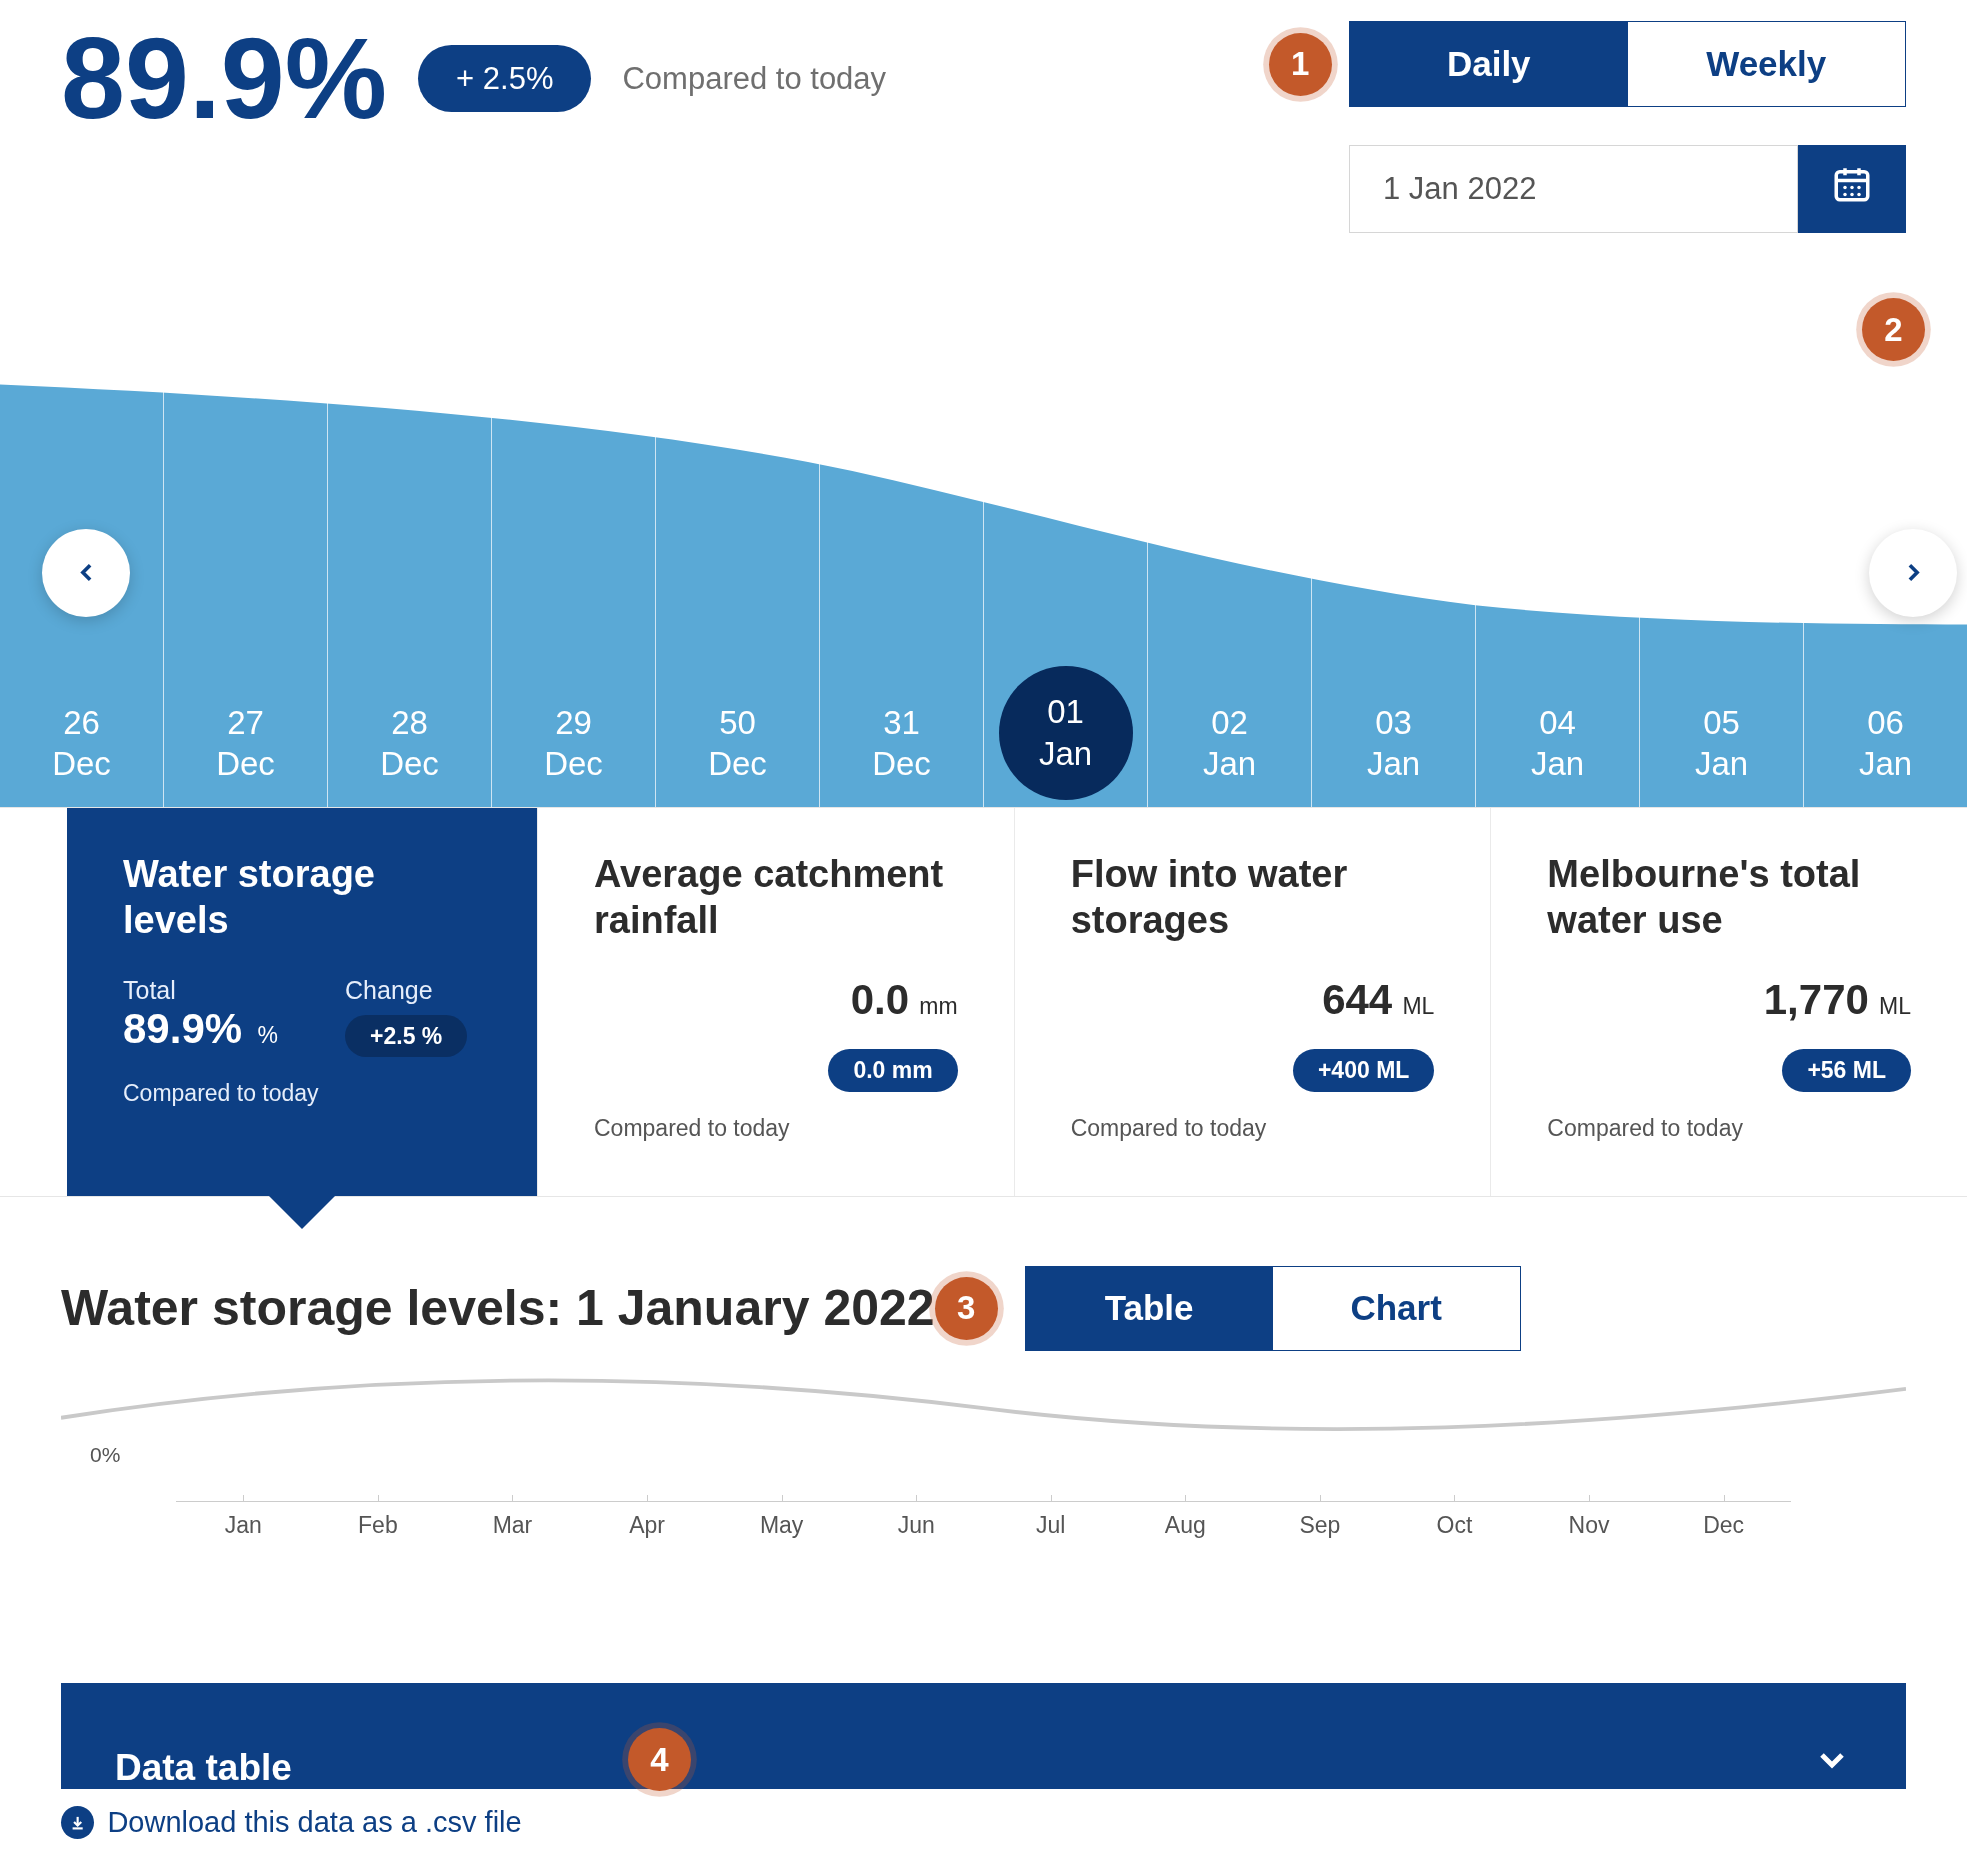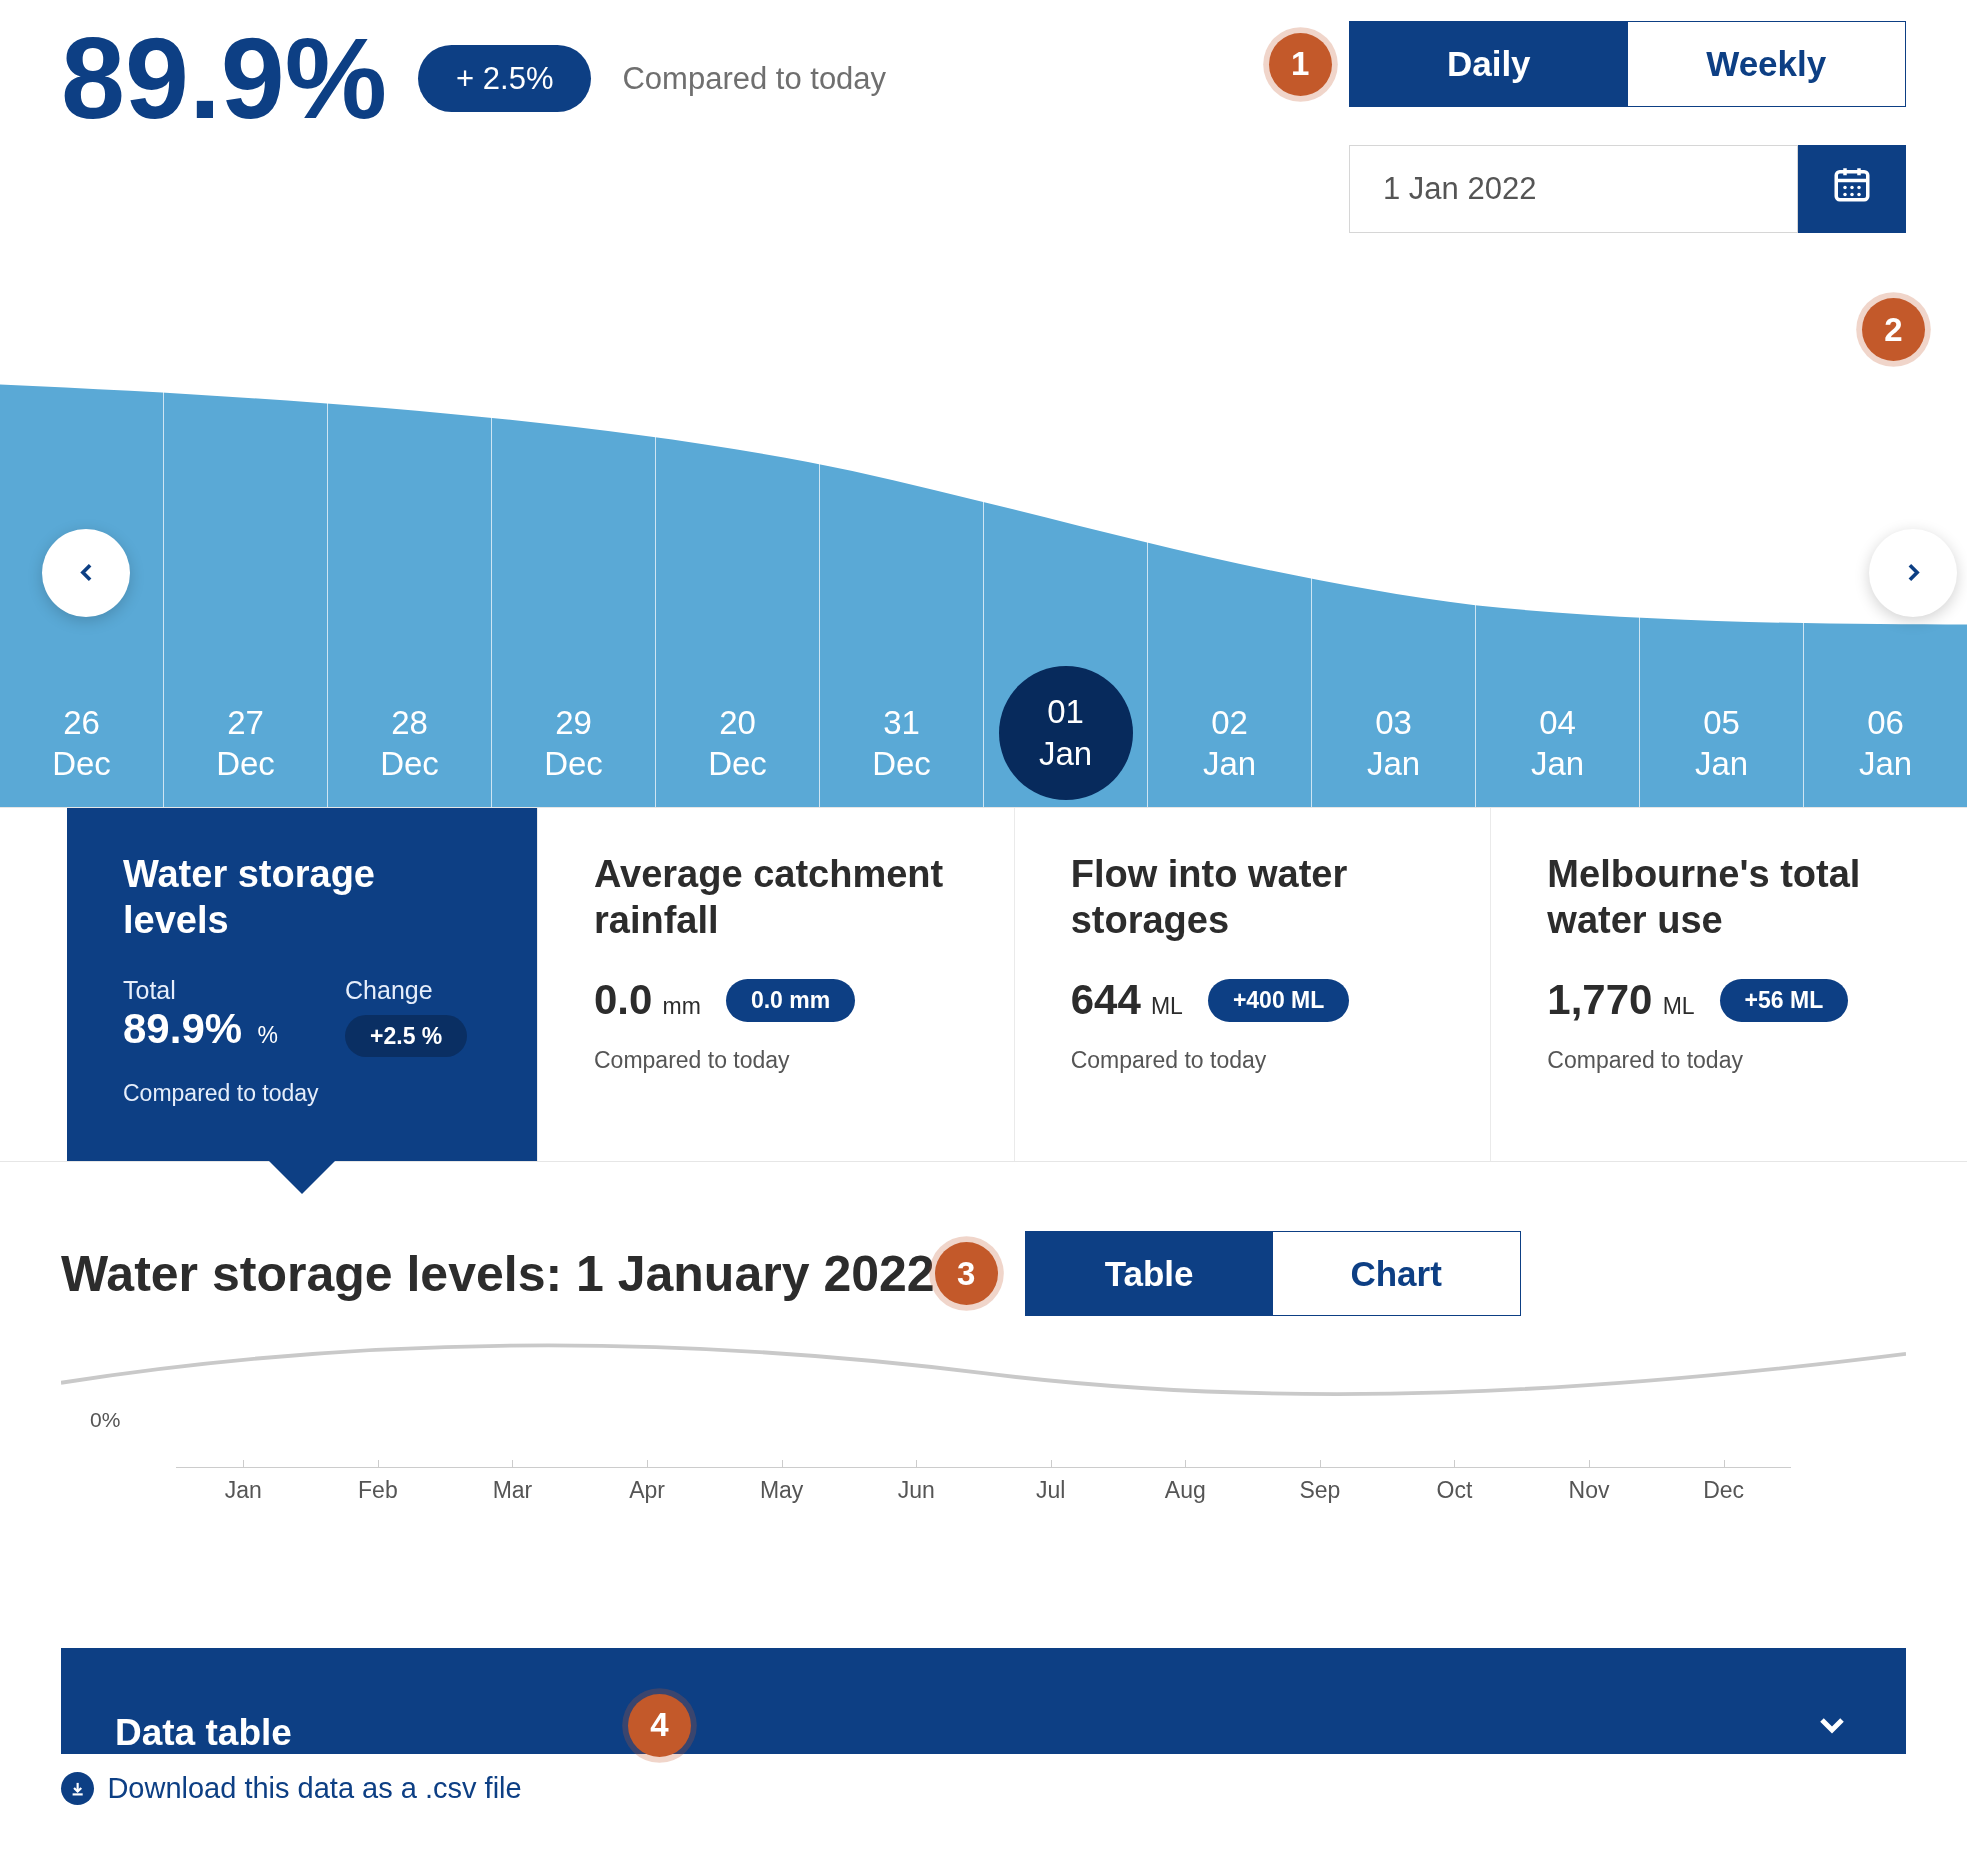--- a/index.html
+++ b/index.html
@@ -47,21 +47,21 @@
 
   
   .cards{display:flex;border-top:1px solid #e6e6e6;border-bottom:1px solid #e6e6e6;}
   .card{flex:1;padding:44px 56px 54px;box-sizing:border-box;border-right:1px solid #eaeaea;position:relative;}
   .card:last-child{border-right:none;}
   .card.active{background:var(--navy);color:#fff;margin-left:67px;flex:0 0 471px;}
   .card.active .sub,.card.active .cmp{color:#e6eefb;}
   .card h3{margin:0 0 33px;font-size:38px;font-weight:700;line-height:1.2;}
   .sub-row{display:flex;gap:67px;}
   .sub{font-size:25px;color:#555;}
-  .val-row{display:flex;align-items:center;gap:25px;margin-top:1px;}
+  .val-row{display:flex;align-items:flex-end;gap:25px;margin-top:1px;flex-direction:column;}
   .val{font-size:42px;font-weight:600;}
   .unit{font-size:23px;font-weight:500;padding-left:3.8px;}
   .pill{background:var(--navy);color:#fff;border-radius:38px;padding:7.7px 25px;font-size:23px;font-weight:600;}
   .card.active .pill{background:#0a2f63;}
   .cmp{margin-top:23px;font-size:23px;color:#555;}
   .card.active::after{content:"";position:absolute;bottom:-33px;left:50%;transform:translateX(-50%);border-left:35px solid transparent;border-right:35px solid transparent;border-top:35px solid var(--navy);}
 
   
   .detail{padding:69px 61px 38px;}
   .detail-head{display:flex;justify-content:flex-start;align-items:center;}
@@ -153,21 +153,21 @@
           </div>
         </div>
         <div class="strip-col">
           <div class="strip-label">
             <div>29</div>
             <div>Dec</div>
           </div>
         </div>
         <div class="strip-col">
           <div class="strip-label">
-            <div>20</div>
+            <div>50</div>
             <div>Dec</div>
           </div>
         </div>
         <div class="strip-col">
           <div class="strip-label">
             <div>31</div>
             <div>Dec</div>
           </div>
         </div>
         <div class="strip-col">

